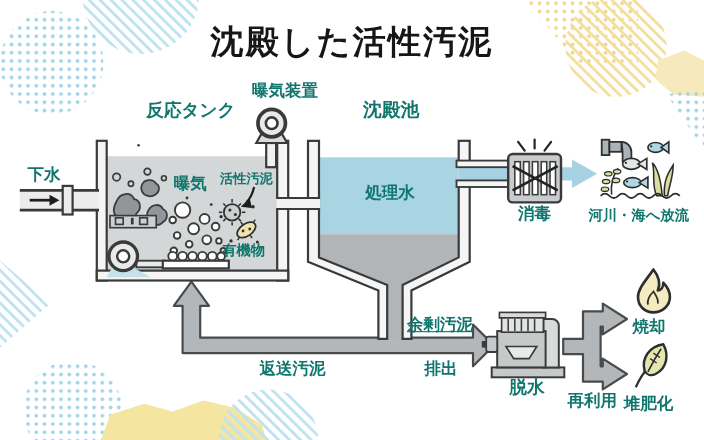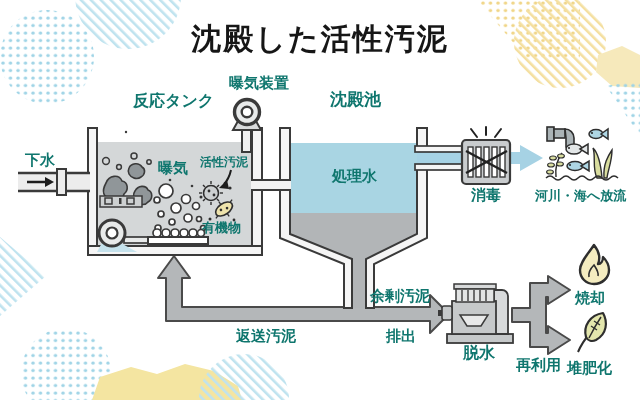--- a/index.html
+++ b/index.html
@@ -271,19 +271,19 @@
   <div class="lbl s16" style="left:133px;top:93px;">反応タンク</div>
   <div class="lbl s15" style="left:229px;top:75px;">曝気装置</div>
   <div class="lbl s15" style="left:158px;top:160px;">曝気</div>
   <div class="lbl s12" style="left:200px;top:156px;">活性汚泥</div>
   <div class="lbl s13" style="left:202px;top:221px;">有機物</div>
   <div class="lbl s17" style="left:330px;top:91px;">沈殿池</div>
   <div class="lbl s15" style="left:332px;top:168px;">処理水</div>
   <div class="lbl s15" style="left:471px;top:187px;">消毒</div>
   <div class="lbl s13" style="left:535px;top:189px;">河川・海へ放流</div>
   <div class="lbl s15" style="left:236px;top:328px;text-align:right;">返送汚泥</div>
-  <div class="lbl s15" style="left:370px;top:288px;">余剰汚泥</div>
+  <div class="lbl s15" style="left:370px;top:288px;text-decoration:underline;">余剰汚泥</div>
   <div class="lbl s15" style="left:386px;top:328px;">排出</div>
   <div class="lbl s16" style="left:463px;top:345px;">脱水</div>
   <div class="lbl s15" style="left:516px;top:357px;">再利用</div>
   <div class="lbl s15" style="left:575px;top:290px;">焼却</div>
   <div class="lbl s15" style="left:567px;top:360px;">堆肥化</div>
 </div>
 
 </body></html>

